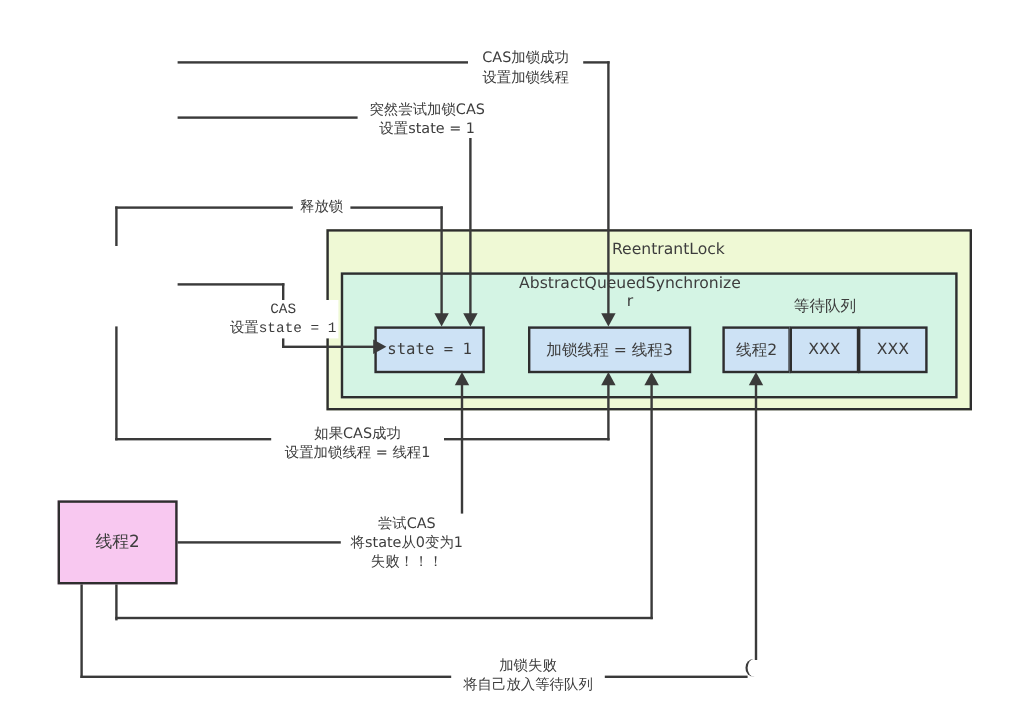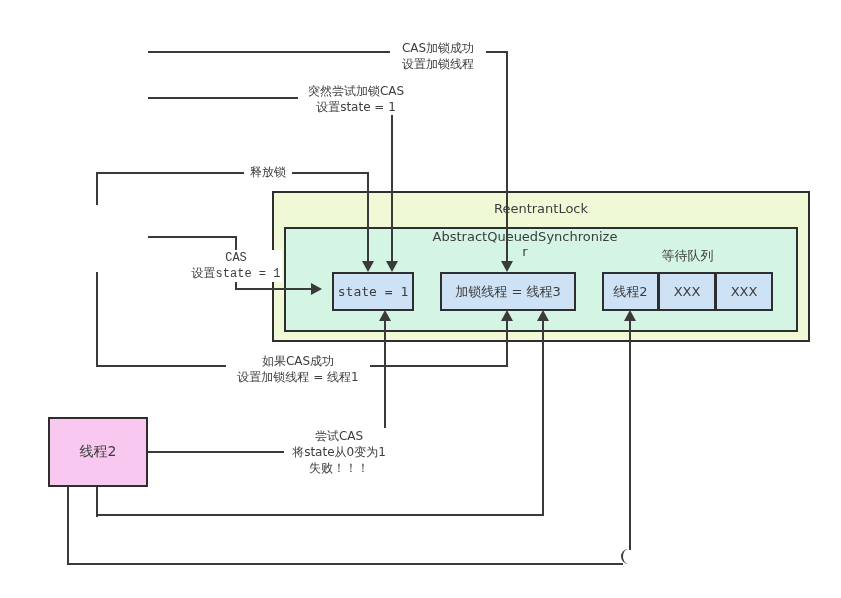--- a/index.html
+++ b/index.html
@@ -29,31 +29,31 @@
 </head>
 <body>
 
 <div class="canvas">
 
   <div class="box thread" style="left:48px;top:417px;width:100px;height:70px;">
     <span>线程2</span>
   </div>
 
   <div class="box rl" style="left:272px;top:191px;width:538px;height:151px;"></div>
-  <div class="title" style="left:272px;top:201px;width:538px;">ReentrantLock</div>
+  <div class="title" style="left:272px;top:201px;width:538px;padding-left:16px;">ReentrantLock</div>
 
   <div class="box aqs" style="left:284px;top:227px;width:514px;height:105px;"></div>
   <div class="title" style="left:602px;top:248px;width:171px;">等待队列</div>
 
   <div class="title" style="left:325px;top:229px;width:400px;">
     <div>AbstractQueuedSynchronize</div>
     <div>r</div>
   </div>
 
-  <div class="box field mono" style="left:332px;top:272px;width:82px;height:39px;">
+  <div class="box field mono" style="left:312px;top:272px;width:92px;height:39px;">
     <span>state = 1</span>
   </div>
   <div class="box field" style="left:440px;top:272px;width:136px;height:39px;">
     <span>加锁线程 = 线程3</span>
   </div>
   <div class="box field" style="left:602px;top:272px;width:57px;height:39px;">
     <span>线程2</span>
   </div>
   <div class="box field" style="left:658px;top:272px;width:58px;height:39px;">
     <span>XXX</span>
@@ -117,14 +117,18 @@
   </div>
   <div class="ann" style="left:226px;top:353px;width:144px;">
     <div>如果CAS成功</div>
     <div>设置加锁线程 = 线程1</div>
   </div>
   <div class="ann" style="left:284px;top:428px;width:110px;">
     <div>尝试CAS</div>
     <div>将state从0变为1</div>
     <div>失败！！！</div>
   </div>
+  <div class="ann" style="left:376px;top:546px;width:128px;">
+    <div>加锁失败</div>
+    <div>将自己放入等待队列</div>
+  </div>
 
 </div>
 
 </body></html>

